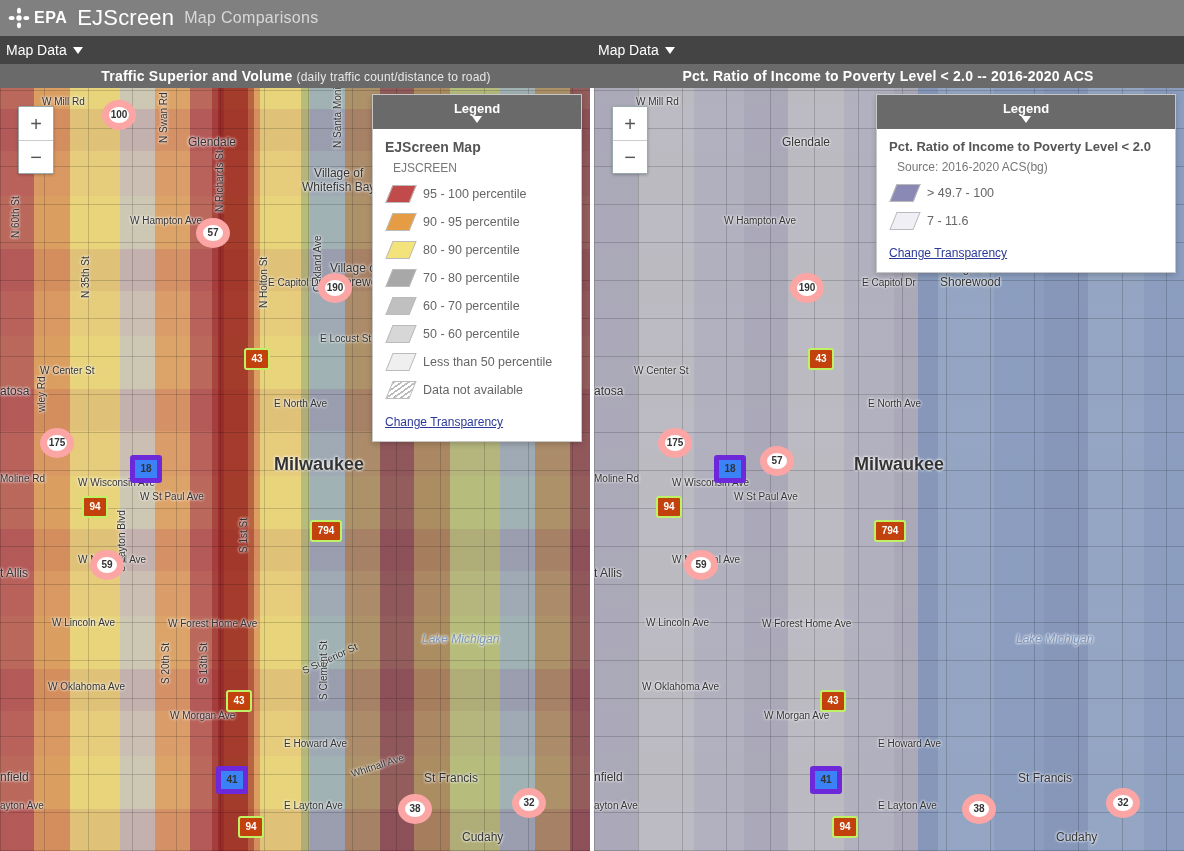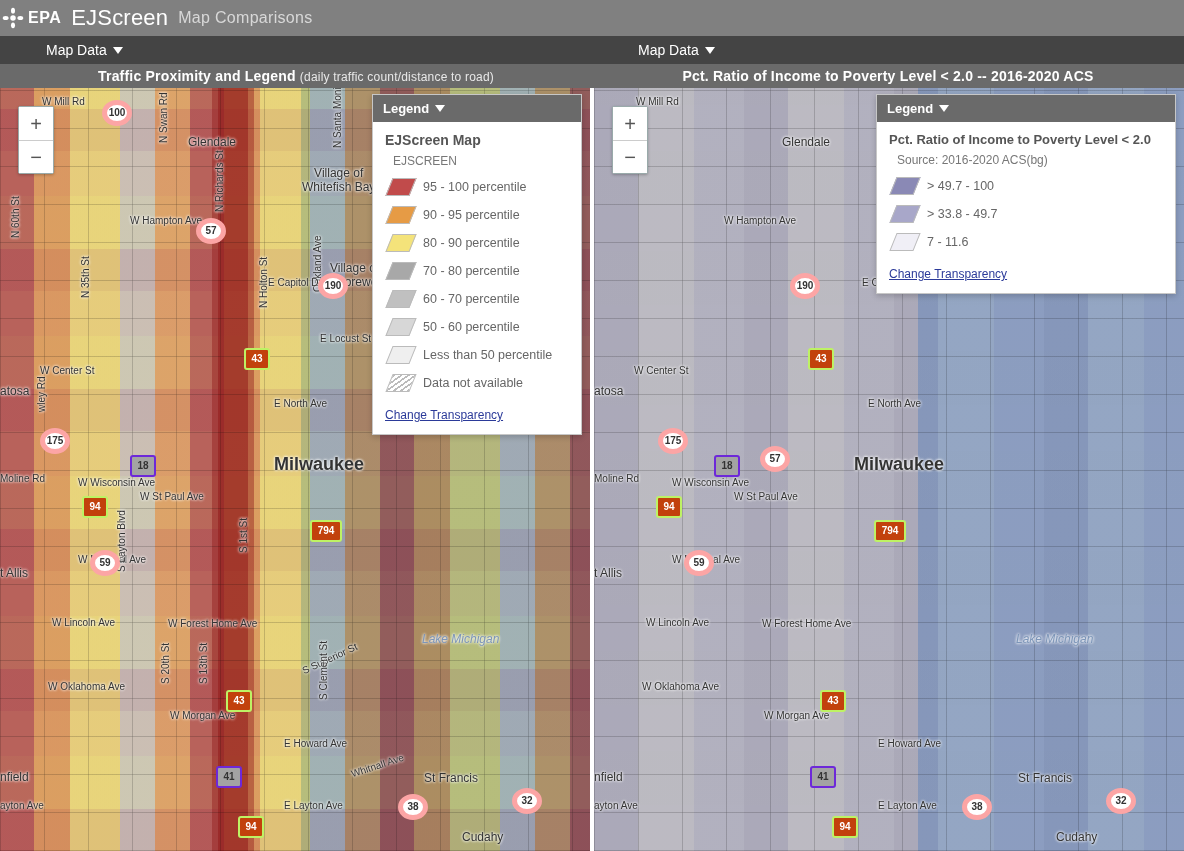--- a/index.html
+++ b/index.html
@@ -14,21 +14,21 @@
 
   
   .topbar {
     position: absolute;
     left: 0; right: 0; top: 0;
     height: 36px;
     background: #808080;
     color: #fff;
     display: flex;
     align-items: center;
-    padding-left: 2px;
+    padding-left: 8px;
     box-sizing: border-box;
     font-size: 14px;
     letter-spacing: .2px;
   }
   .topbar .logo-epa {
     display: inline-flex;
     align-items: center;
     gap: 4px;
     margin-right: 6px;
   }
@@ -44,21 +44,20 @@
     background: #444;
     color: #fff;
     display: flex;
   }
   .databar-half {
     width: 50%;
     display: flex;
     align-items: center;
     padding-left: 6px;
     box-sizing: border-box;
-    margin-left: 40px;
   }
   .databar-btn {
     display: inline-flex;
     align-items: center;
     gap: 6px;
     font-size: 14px;
     cursor: pointer;
   }
   .caret-down {
     display: inline-block;
@@ -197,21 +196,21 @@
     font-size: 13px;
     color: #444;
   }
   .legend-hdr {
     background: #6a6a6a;
     color: #fff;
     font-weight: 700;
     padding: 6px 10px;
     display: flex;
     align-items: center;
-    gap: 6px;
+    flex-direction: column;
   }
   .legend-hdr .caret-down { border-top-color: #fff; }
   .legend-body { padding: 10px 12px 12px 12px; }
   .legend-title { font-weight: 700; color: #555; margin-bottom: 6px; font-size: 14px; }
   .legend-sub   { color: #777; margin: 2px 0 8px 8px; font-size: 12px; }
   .legend-row {
     display: flex; align-items: center; gap: 10px;
     margin: 10px 4px;
     color: #666; font-size: 12.5px;
   }
@@ -253,25 +252,25 @@
     color: #fff;
     border-radius: 3px;
     pointer-events: none;
   }
   .shield.interstate {
     width: 22px; height: 18px; line-height: 18px;
     background: #c2410c; border: 2px solid #bef264;
   }
   .shield.us {
     width: 22px; height: 18px; line-height: 18px;
-    background: #a3a3a3; color:#333; border:2px solid #6d28d9;
+    background: #3b82f6; color:#333; border:5px solid #6d28d9;
   }
   .shield.state {
     width: 20px; height: 16px; line-height: 16px;
-    background: #fff; color:#333; border:5px solid #fca5a5; border-radius: 50%;
+    background: #fff; color:#333; border:7px solid #fca5a5; border-radius: 50%;
   }
 </style>
 </head>
 <body>
 
 <div class="topbar">
   <span class="logo-epa">
     <svg viewBox="0 0 24 24">
       <g fill="#fff">
         <circle cx="12" cy="12" r="3"></circle>
@@ -297,21 +296,21 @@
   <div class="databar-half">
     <span class="databar-btn">
       <span>Map Data</span>
       <span class="caret-down"></span>
     </span>
   </div>
 </div>
 
 <div class="titlebar">
   <div class="titlebar-half">
-    <span>Traffic Proximity and Legend</span>
+    <span>Traffic Superior and Volume</span>
     <span class="sub">(daily traffic count/distance to road)</span>
   </div>
   <div class="titlebar-half">
     <span>Pct. Ratio of Income to Poverty Level &lt; 2.0  --  2016-2020 ACS</span>
   </div>
 </div>
 
 <div class="maps">
 
   <div class="map-pane">
@@ -494,24 +493,20 @@
       </div>
       <div class="legend-body">
         <div class="legend-title" style="font-size:13px;">Pct. Ratio of Income to Poverty Level &lt; 2.0</div>
         <div class="legend-sub">Source: 2016-2020 ACS(bg)</div>
         <div>
             <div class="legend-row">
               <span class="swatch" style="background: rgb(138, 137, 181);"></span>
               <span>&gt; 49.7 - 100</span>
             </div>
             <div class="legend-row">
-              <span class="swatch" style="background: rgb(168, 167, 201);"></span>
-              <span>&gt; 33.8 - 49.7</span>
-            </div>
-            <div class="legend-row">
               <span class="swatch" style="background: rgb(240, 239, 246);"></span>
               <span>7 - 11.6</span>
             </div>
           </div>
         <span class="legend-link">Change Transparency</span>
       </div>
     </div>
   </div>
 
 </div>

